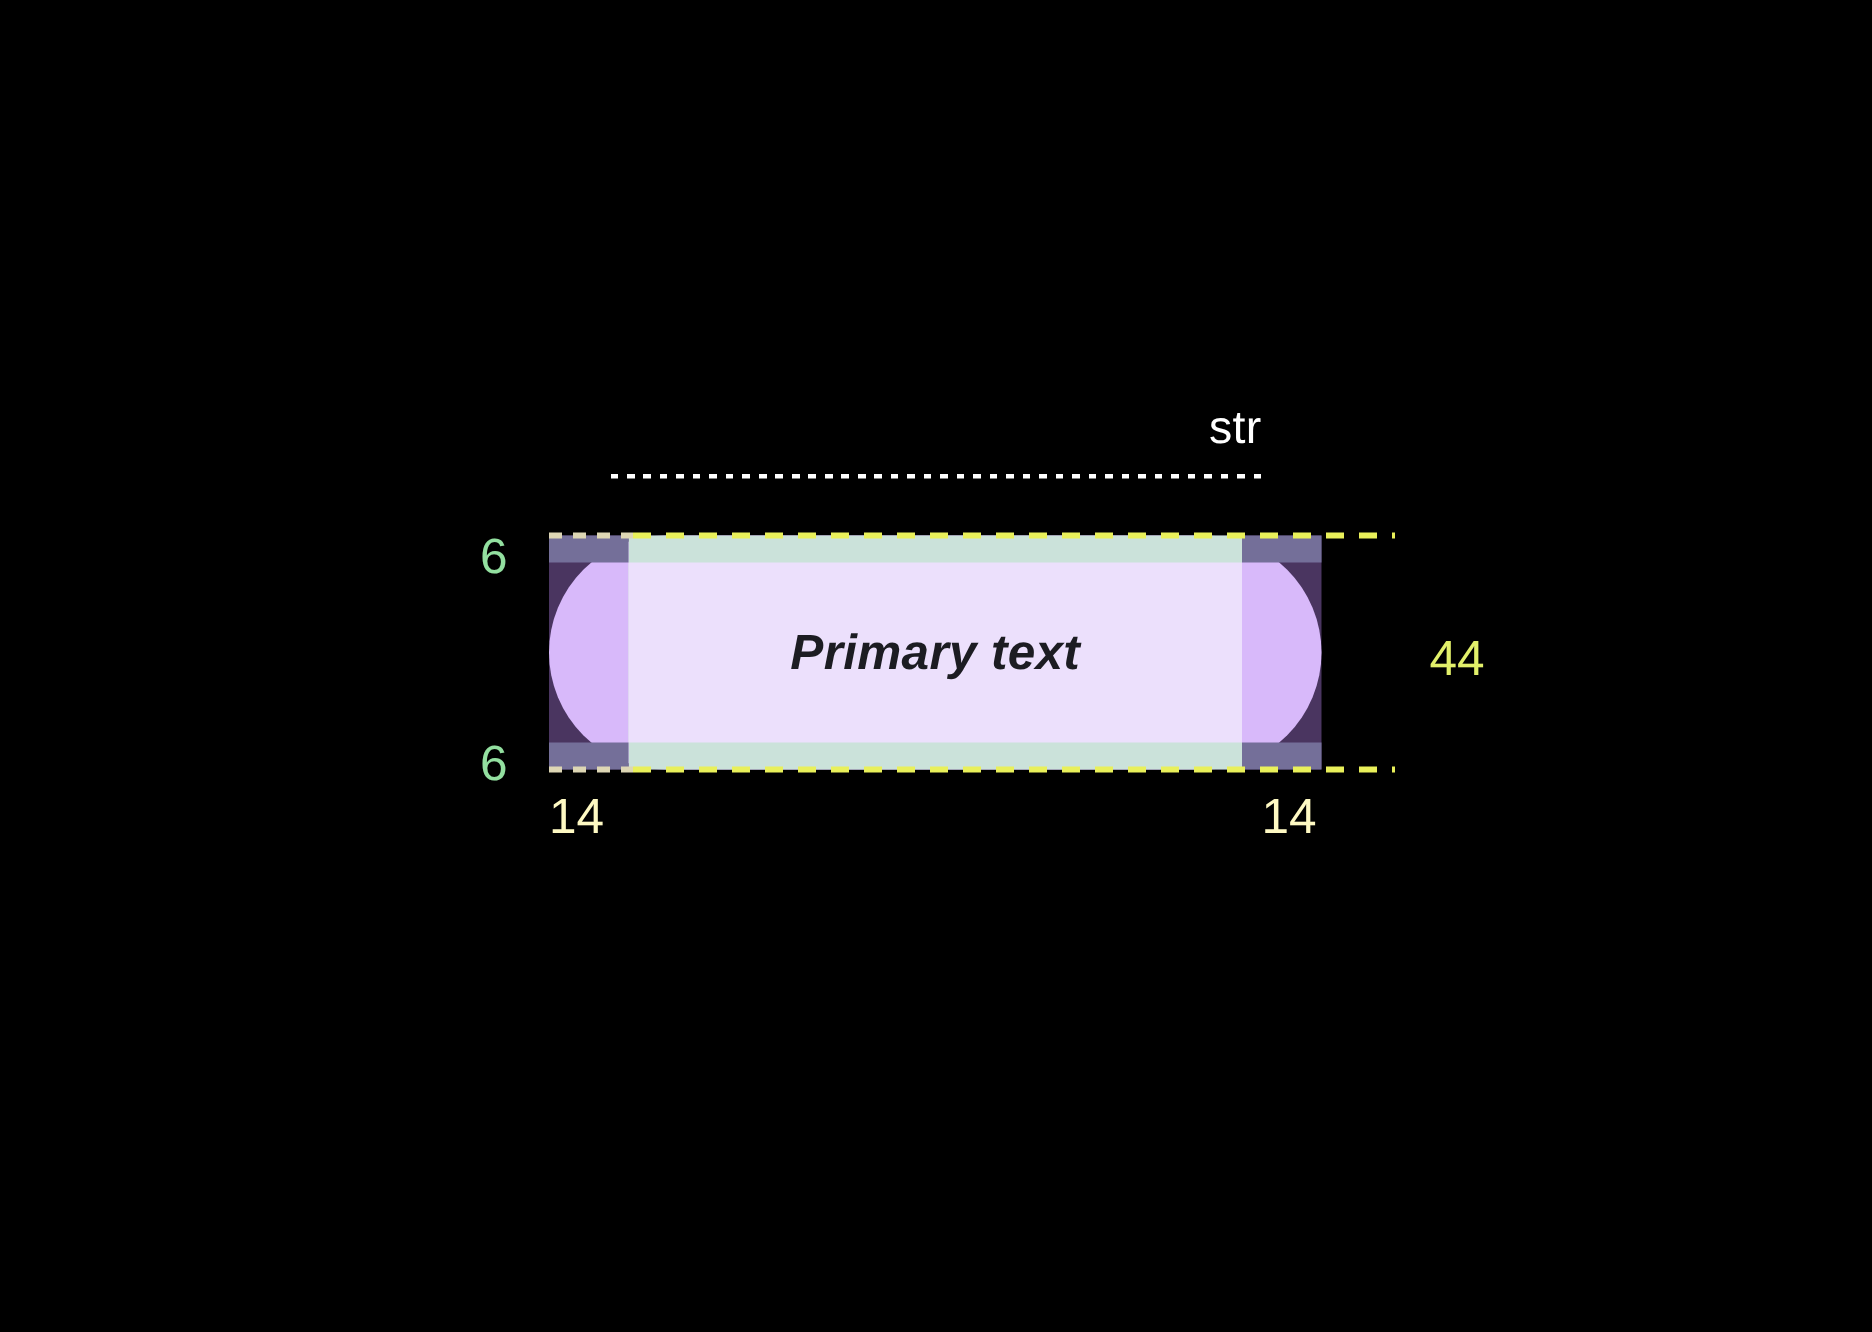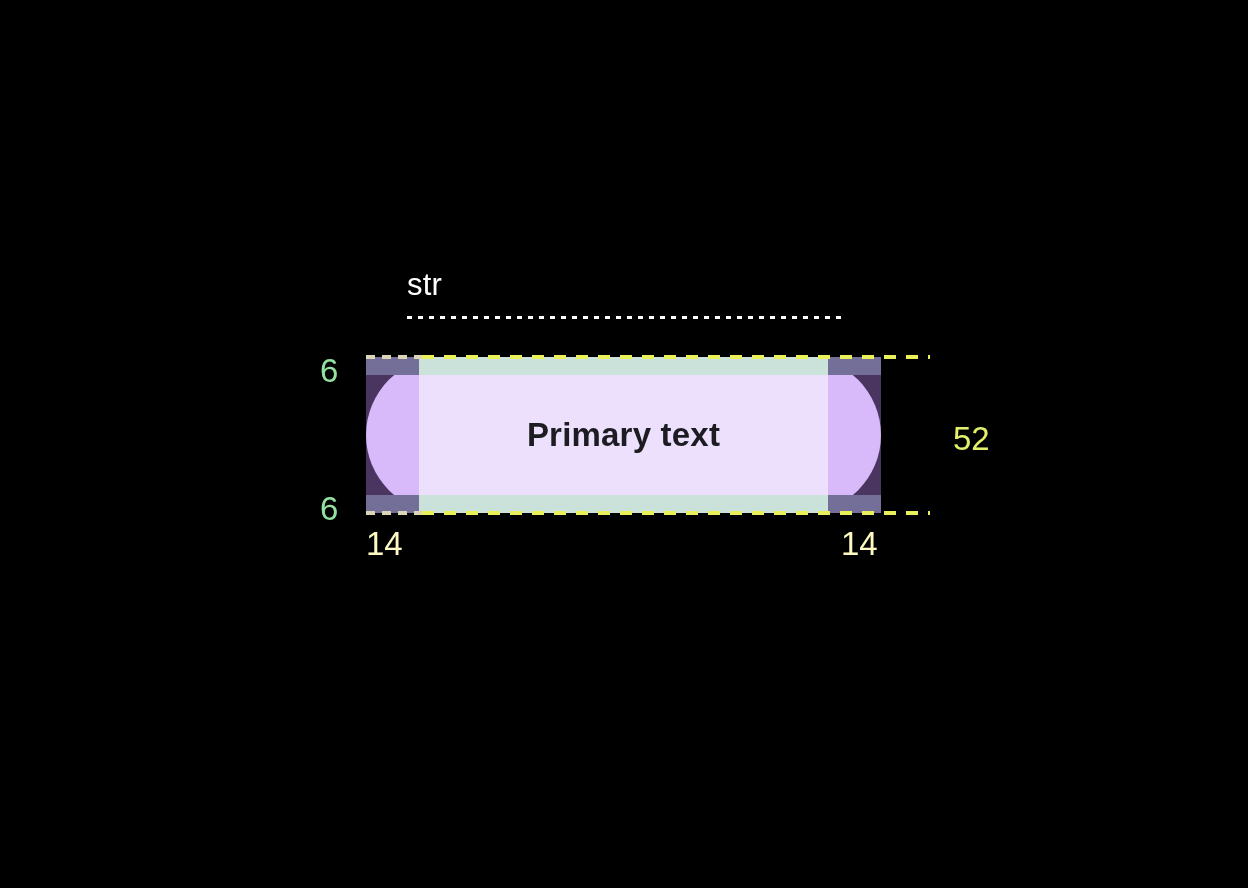--- a/index.html
+++ b/index.html
@@ -21,21 +21,21 @@
     inset: 0;
     background: #000000;
   }
 
   
   .str-label {
     position: absolute;
     left: 407px;
     top: 266px;
     width: 434px;
-    text-align: left;
+    text-align: right;
     color: #ffffff;
     font-size: 31px;
     font-weight: 400;
     line-height: 38px;
     letter-spacing: 0.2px;
   }
   .str-rule {
     position: absolute;
     left: 407px;
     top: 316px;
@@ -108,20 +108,21 @@
   .corner.tr { right: 0;    top: 0; }
   .corner.bl { left: 0;     bottom: 0; }
   .corner.br { right: 0;    bottom: 0; }
 
   .btn-text {
     color: #1c1c22;
     font-size: 33px;
     font-weight: 700;
     letter-spacing: 0.2px;
     white-space: nowrap;
+    font-style: italic;
   }
 
   
   .dash-h {
     position: absolute;
     height: 4px;
   }
   .dash-h.tan {
     background-image: repeating-linear-gradient(
         to right,
@@ -189,15 +190,15 @@
   <div class="dash-h yellow bot-dash-right"></div>
 
   <div class="ann green ann-top6">6</div>
 
   <div class="ann green ann-bot6">6</div>
 
   <div class="ann violet ann-left14">14</div>
 
   <div class="ann violet ann-right14">14</div>
 
-  <div class="ann yellow ann-h52">52</div>
+  <div class="ann yellow ann-h52">44</div>
 
 </div>
 
 </body></html>

